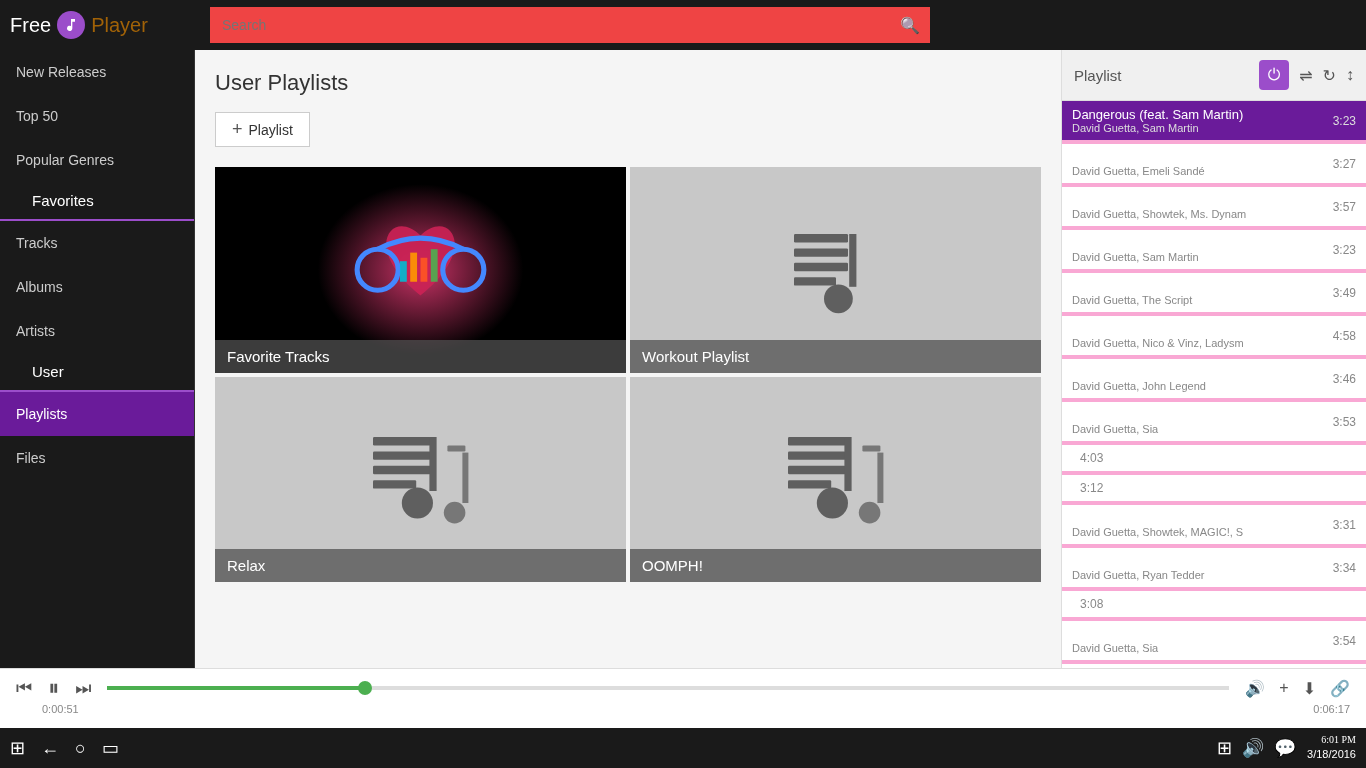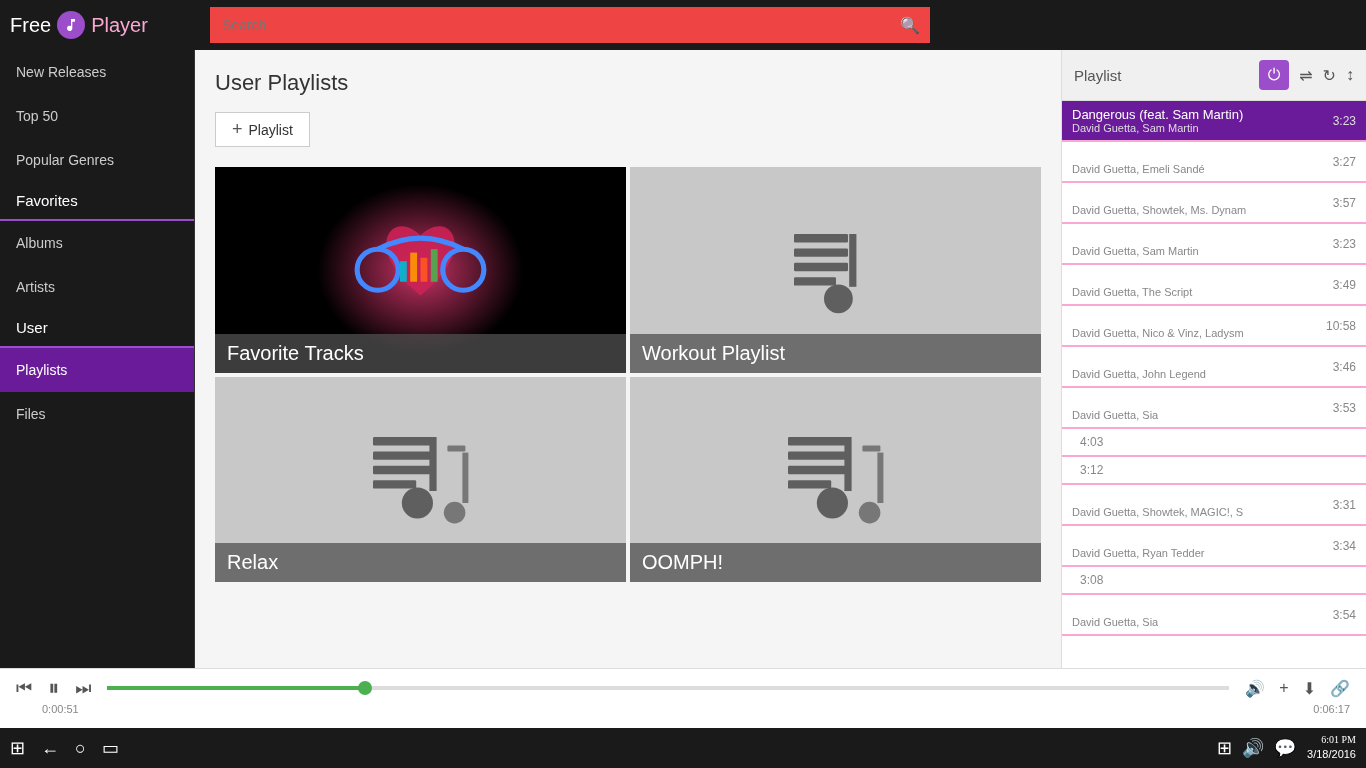--- a/index.html
+++ b/index.html
@@ -4,57 +4,57 @@
   <style>
     * { margin: 0; padding: 0; box-sizing: border-box; }
     body { font-family: 'Segoe UI', Arial, sans-serif; background: #1a1a1a; color: #fff; width: 1366px; height: 768px; overflow: hidden; display: flex; flex-direction: column; }
 
     
     .top-bar { display: flex; align-items: center; background: #1a1a1a; height: 50px; padding: 2px 10px; gap: 10px; }
     .app-title { display: flex; align-items: center; width: 190px; gap: 6px; }
     .app-title-free { color: #fff; font-size: 20px; font-weight: 300; }
     .app-title-icon { width: 28px; height: 28px; background: #9b4dca; border-radius: 50%; display: flex; align-items: center; justify-content: center; }
     .app-title-icon svg { width: 16px; height: 16px; fill: white; }
-    .app-title-player { color: #f9a8d4; font-size: 20px; font-weight: 300; }
+    .app-title-player { color: #a16207; font-size: 20px; font-weight: 300; }
     .search-bar { flex: 1; max-width: 720px; position: relative; }
     .search-bar input { width: 100%; height: 36px; background: #ef4444; border: none; outline: none; padding: 0 40px 0 12px; font-size: 14px; color: #333; }
     .search-bar .search-icon { position: absolute; right: 10px; top: 50%; transform: translateY(-50%); color: #555; font-size: 16px; }
 
     
     .main-layout { display: flex; flex: 1; overflow: hidden; }
 
     
     .sidebar { width: 195px; background: #1a1a1a; display: flex; flex-direction: column; border-right: 1px solid #333; flex-shrink: 0; overflow-y: auto; }
     .sidebar-item { padding: 14px 16px; font-size: 14px; color: #ccc; cursor: pointer; }
     .sidebar-item.active { background: #6a1b9a; color: #fff; }
-    .sidebar-item.section-header { font-size: 15px; color: #bbb; font-weight: 500; padding: 10px 16px; }
+    .sidebar-item.section-header { font-size: 15px; color: #bbb; font-weight: 500; padding: 10px 32px; }
     .sidebar-item.section-header.underlined { border-bottom: 2px solid #9b4dca; color: #fff; }
 
     
     .content { flex: 1; background: #f5f5f5; overflow-y: auto; padding: 20px; color: #333; }
     .content-title { font-size: 22px; font-weight: 300; color: #333; margin-bottom: 16px; }
     .add-playlist-btn { display: flex; align-items: center; gap: 6px; background: #fff; border: 1px solid #ccc; padding: 6px 16px; font-size: 14px; cursor: pointer; margin-bottom: 20px; color: #333; }
     .add-playlist-btn .plus { font-size: 18px; color: #555; }
 
     .playlists-grid { display: grid; grid-template-columns: 1fr 1fr; gap: 4px; }
     .playlist-card { position: relative; background: #ddd; overflow: hidden; cursor: pointer; aspect-ratio: 2/1; }
     .playlist-card .music-note-bg { width: 100%; height: 100%; display: flex; align-items: center; justify-content: center; background: #e0e0e0; }
-    .playlist-card .card-label { position: absolute; bottom: 0; left: 0; right: 0; background: rgba(80,80,80,0.75); color: #fff; padding: 8px 12px; font-size: 20px; font-weight: 400; }
+    .playlist-card .card-label { position: absolute; bottom: 0; left: 0; right: 0; background: rgba(80,80,80,0.75); color: #fff; padding: 8px 12px; font-size: 15px; font-weight: 400; }
     .playlist-card.has-image .music-note-bg { background: #000; }
 
     
     .right-panel { width: 305px; background: #fff; display: flex; flex-direction: column; border-left: 1px solid #ddd; flex-shrink: 0; }
     .right-panel-header { background: #f0f0f0; padding: 10px 12px; display: flex; align-items: center; justify-content: space-between; border-bottom: 1px solid #ddd; }
     .right-panel-title { font-size: 15px; color: #555; }
     .right-panel-controls { display: flex; gap: 10px; }
     .right-panel-btn { background: none; border: none; cursor: pointer; font-size: 16px; color: #555; }
     .right-panel-btn.active { background: #9b4dca; color: #fff; width: 30px; height: 30px; border-radius: 4px; display: flex; align-items: center; justify-content: center; }
 
     .track-list { flex: 1; overflow-y: auto; }
-    .track-item { display: flex; align-items: center; padding: 6px 10px; border-bottom: 2px solid #f9a8d4; cursor: pointer; }
+    .track-item { display: flex; align-items: center; padding: 6px 10px; border-bottom: 4px solid #f9a8d4; cursor: pointer; }
     .track-item.active { background: #6a1b9a; color: #fff; }
     .track-item.active .track-artists { color: #ddd; }
     .track-info { flex: 1; overflow: hidden; }
     .track-name { font-size: 13px; font-weight: 500; white-space: nowrap; overflow: hidden; text-overflow: ellipsis; }
     .track-artists { font-size: 11px; color: #888; white-space: nowrap; overflow: hidden; text-overflow: ellipsis; }
     .track-duration { font-size: 12px; color: #888; margin-left: 8px; flex-shrink: 0; }
     .track-item.active .track-duration { color: #ddd; }
 
     
     .player-bar { height: 60px; background: #fff; border-top: 1px solid #ddd; display: flex; flex-direction: column; padding: 6px 16px 0; }
@@ -103,20 +103,21 @@
   </div>
 </div>
 
 <div class="main-layout">
 
   <div class="sidebar">
     <div class="sidebar-item">New Releases</div>
     <div class="sidebar-item">Top 50</div>
     <div class="sidebar-item">Popular Genres</div>
     <div class="sidebar-item section-header underlined">Favorites</div>
+    <div class="sidebar-item">Tracks</div>
     <div class="sidebar-item">Albums</div>
     <div class="sidebar-item">Artists</div>
     <div class="sidebar-item section-header underlined">User</div>
     <div class="sidebar-item active">Playlists</div>
     <div class="sidebar-item">Files</div>
   </div>
 
   <div class="content">
     <div class="content-title">User Playlists</div>
     <button class="add-playlist-btn">
@@ -248,21 +249,21 @@
       <div class="track-name">Goodbye Friend (feat. The S...</div>
       <div class="track-artists">David Guetta, The Script</div>
     </div>
     <div class="track-duration">3:49</div>
   </div>
         <div class="track-item">
     <div class="track-info">
       <div class="track-name">Lift me up (feat. Nico &amp; Vin...</div>
       <div class="track-artists">David Guetta, Nico &amp; Vinz, Ladysm</div>
     </div>
-    <div class="track-duration">10:58</div>
+    <div class="track-duration">4:58</div>
   </div>
         <div class="track-item">
     <div class="track-info">
       <div class="track-name">Listen (feat. John Legend)</div>
       <div class="track-artists">David Guetta, John Legend</div>
     </div>
     <div class="track-duration">3:46</div>
   </div>
         <div class="track-item">
     <div class="track-info">

